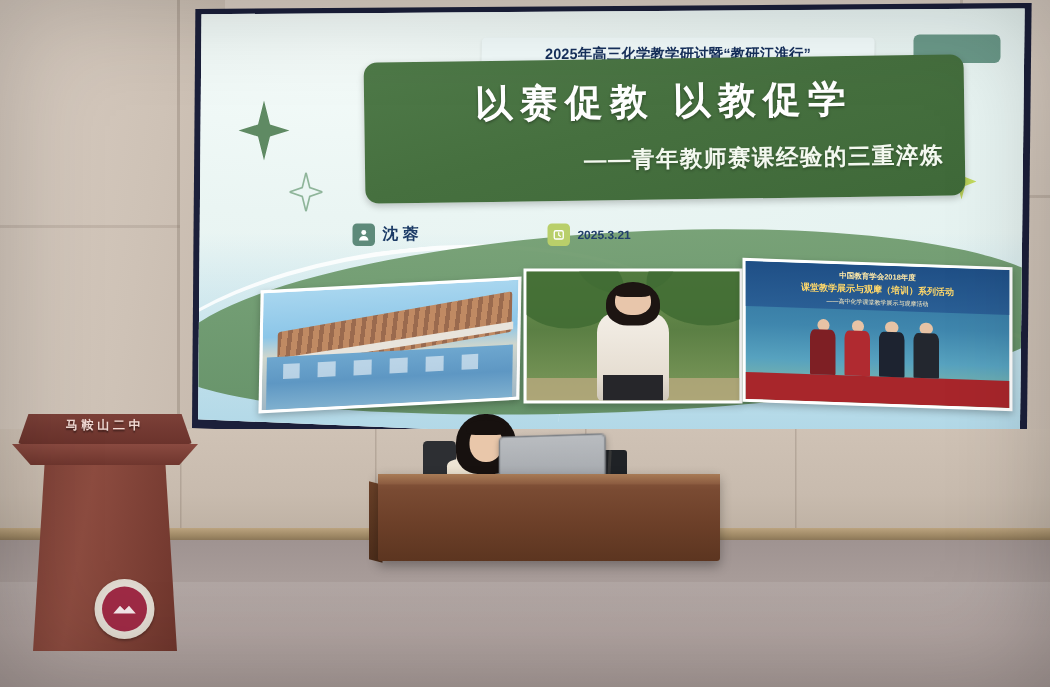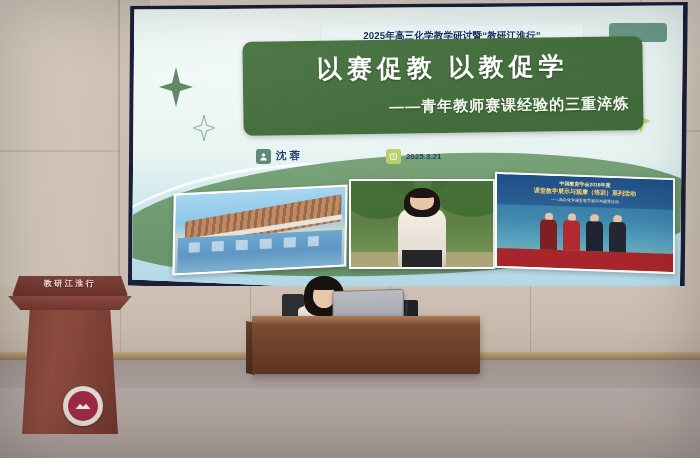--- a/index.html
+++ b/index.html
@@ -84,21 +84,21 @@
     transform:rotate(-0.8deg);
     overflow:hidden;}
   .plate .t1{position:absolute;left:18px;top:12px;width:364px;text-align:center;
     color:#ffffff;font-size:25px;font-weight:bold;letter-spacing:5px;
     text-shadow:0 1px 2px rgba(0,0,0,.35);white-space:nowrap;}
   .plate .t2{position:absolute;left:0;top:58px;width:386px;text-align:right;
     color:#f3f8ef;font-size:15px;font-weight:bold;letter-spacing:1px;
     text-shadow:0 1px 2px rgba(0,0,0,.3);white-space:nowrap;}
 
   
-  .meta{position:absolute;left:125px;top:140px;width:420px;height:22px;
+  .meta{position:absolute;left:104px;top:140px;width:420px;height:22px;
     display:flex;align-items:center;gap:0;}
   .meta-item{display:flex;align-items:center;gap:5px;}
   .meta-ico{width:15px;height:15px;border-radius:3px;display:flex;align-items:center;justify-content:center;}
   .ico-person{background:#5e8a7a;}
   .ico-school{background:#5e8a7a;}
   .ico-date{background:#b9cf6a;}
   .meta-txt{font-size:10.5px;font-weight:bold;color:#1c3b66;white-space:nowrap;}
   .meta-txt.small{font-size:8px;color:#23406b;}
   .gap1{width:46px;}
   .gap2{width:40px;}
@@ -369,17 +369,17 @@
       <div class="lec-emblem">
         <div class="in">
           <svg class="mt" viewBox="0 0 24 12">
               <path d="M2 10 L8 3 L12 7 L16 3 L22 10 Z" fill="#f2e6e8"></path>
             </svg>
         </div>
       </div>
     </div>
     <div class="lec-lip"></div>
     <div class="lec-top"></div>
-    <div class="lec-name">教研江淮行</div>
+    <div class="lec-name">马鞍山二中</div>
   </div>
 
   <div class="vignette"></div>
 </div>
 
 </body></html>

